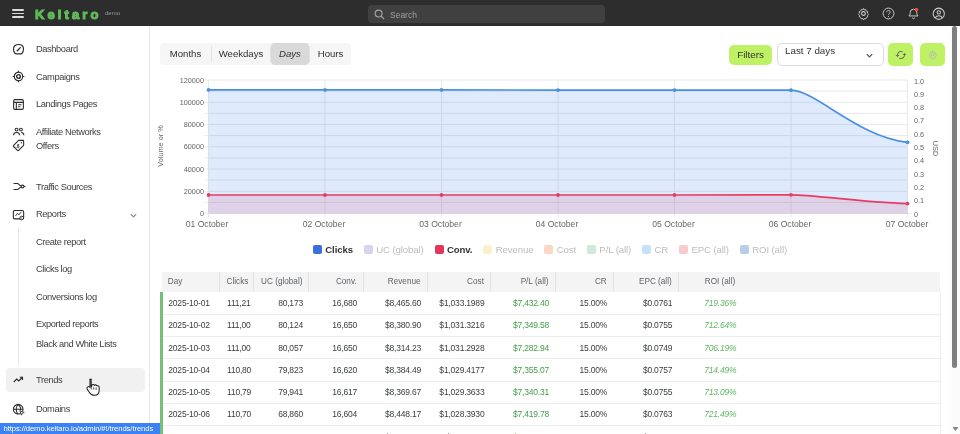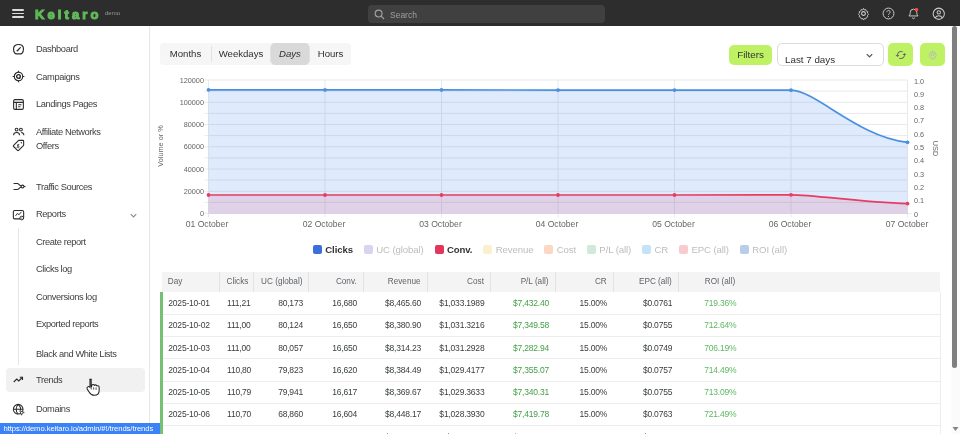--- a/index.html
+++ b/index.html
@@ -29,39 +29,39 @@
 #tip { position:absolute; left:0; top:422.5px; width:164px; height:11.5px; background:#3b82f6; color:#fff; font-size:7.7px; line-height:11.5px; padding-left:3.5px; white-space:nowrap; overflow:hidden; border-top-right-radius:2px; letter-spacing:-0.1px; }
 
 #tabs { position:absolute; left:160px; top:43px; height:21.5px; background:#f6f6f6; border-radius:4px; display:flex; }
 #tabs .tab { font-size:9.6px; color:#2f2f2f; line-height:21.5px; text-align:center; border-radius:4px; }
 #tabs .sep { width:1px; background:#e2e2e2; margin:3px 0; }
 #tabs .active { background:#d9d9d9;font-style:italic; }
 
 .btn { position:absolute; background:#bef264; border-radius:5px; font-size:9.8px; color:#333; }
 #filters { left:729px; top:45px; width:43px; height:19.5px; line-height:19.5px; text-align:center; }
 #drop { position:absolute; left:777px; top:43px; width:107px; height:22.5px; background:#fff; border:1px solid #dcdcdc; border-radius:5px; }
-#drop .lbl { position:absolute; left:7px; top:10px; font-size:9.8px; color:#2f2f2f; }
+#drop .lbl { position:absolute; left:7px; top:1px; font-size:9.8px; color:#2f2f2f; }
 #refresh { left:888px; top:43px; width:25px; height:23px; }
 #gearbtn { left:919.5px; top:43px; width:25px; height:23px; }
 
 #legend { position:absolute; left:150px; top:243.5px; width:800px; display:flex; justify-content:center; align-items:center; }
 #legend .li { display:flex; align-items:center; margin:0 5.5px; }
 #legend .sq { width:9px; height:9px; border-radius:2px; margin-right:3.3px; }
 #legend .lt { font-size:9.6px; color:#bdbdbd; letter-spacing:-0.1px; }
 #legend .on { color:#333; font-weight:bold; }
 
 #tbl { position:absolute; left:160.3px; top:271.5px; width:780.5px; border-collapse:collapse; table-layout:fixed; }
 #tbl th { background:#f4f4f4; font-weight:normal; font-size:8.2px; color:#5f6368; height:20.5px; border-right:1px solid #e3e3e3; padding:0 6px; text-align:right; white-space:nowrap; overflow:hidden; }
 #tbl th:first-child { text-align:left; }
 #tbl th:last-child { border-right:none; }
 #tbl td { font-size:8.5px; letter-spacing:-0.2px; color:#3c4043; height:22.25px; padding:0 6px; text-align:right; white-space:nowrap; overflow:hidden; border-bottom:1px solid #ededed; background:#fff; }
 #tbl td:first-child { text-align:left; border-left:3px solid #74c173; padding-left:5px; }
 #tbl td.gr { color:#43a047; }
 #tbl td.gr2 { color:#5eb763; }
-#tbl td:last-child { text-align:left; padding-left:26px; border-right:1px solid #ededed; }
+#tbl td:last-child { text-align:left; padding-left:26px; border-right:1px solid #ededed;font-style:italic; }
 #tbl th:last-child { text-align:left; padding-left:26px; }
 #tbl td.cl { text-align:left; padding-left:7px; padding-right:0; }
 </style>
 </head>
 <body>
 
 <div id="hdr">
   <div id="burger">
       <div></div>
       <div></div>
@@ -169,21 +169,21 @@
     </div>
   <div class="mi" style="top:257px">
       <div class="tx">Conversions log</div>
     </div>
   <div class="mi" style="top:229.5px">
       <div class="tx">Clicks log</div>
     </div>
   <div class="mi" style="top:284.5px">
       <div class="tx">Exported reports</div>
     </div>
-  <div class="mi" style="top:314px">
+  <div class="mi" style="top:304px">
       <div class="tx">Black and White Lists</div>
     </div>
   <div class="mi" style="top:342px;height:23.5px">
     <svg class="ic" style="top:6px" width="13" height="12" viewBox="0 0 24 24" fill="none" stroke="#2b2b2b" stroke-width="2.2">
         <path d="M2.5 16L8.5 10l4 4L20 6.5"></path>
         <path d="M14.5 6.5H20V12"></path>
       </svg>
     <div class="tx">Trends</div>
   </div>
   <div class="mi" style="top:369.5px">

